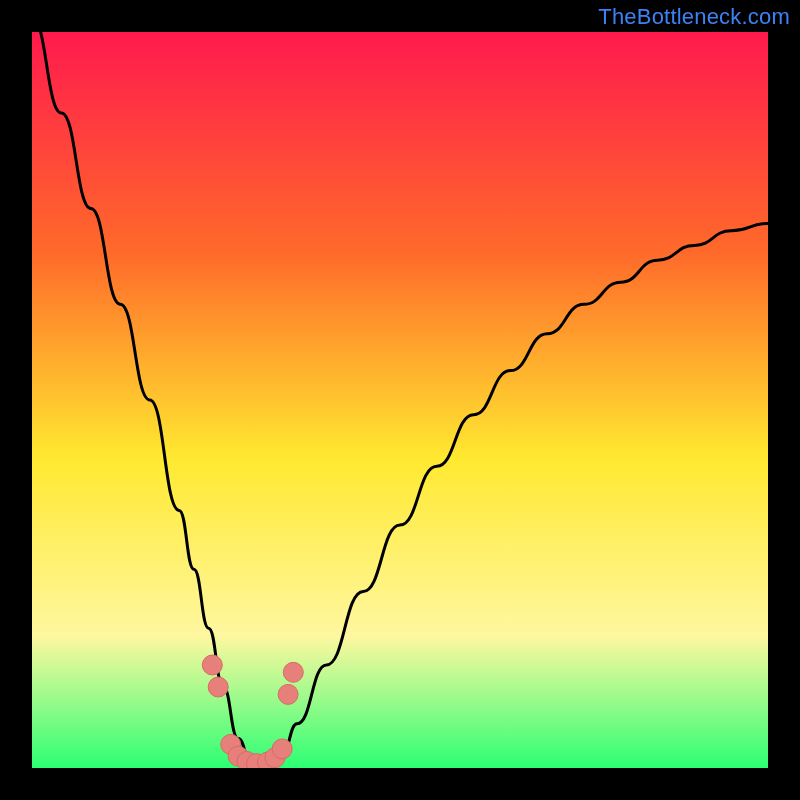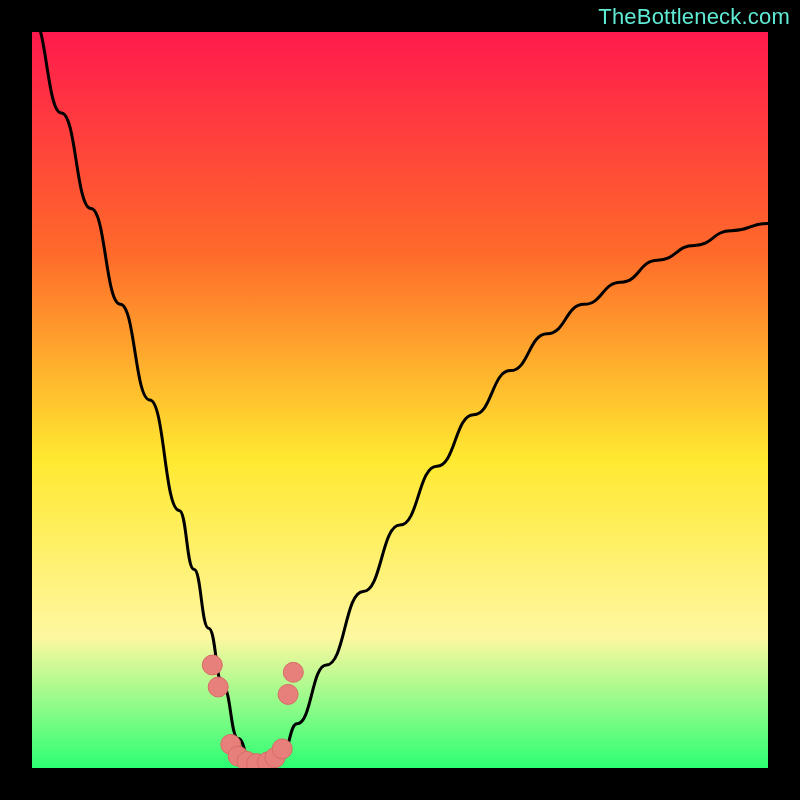--- a/index.html
+++ b/index.html
@@ -16,21 +16,21 @@
     top: 0;
     left: 0;
     width: 800px;
     height: 800px;
     background: #000;
   }
   .watermark {
     position: absolute;
     top: 4px;
     right: 10px;
-    color: #5eead4;
+    color: #3b82f6;
     font-size: 22px;
     font-weight: 400;
     letter-spacing: 0.2px;
     z-index: 10;
     user-select: none;
   }
   .plot-wrap {
     position: absolute;
     left: 32px;
     top: 32px;

